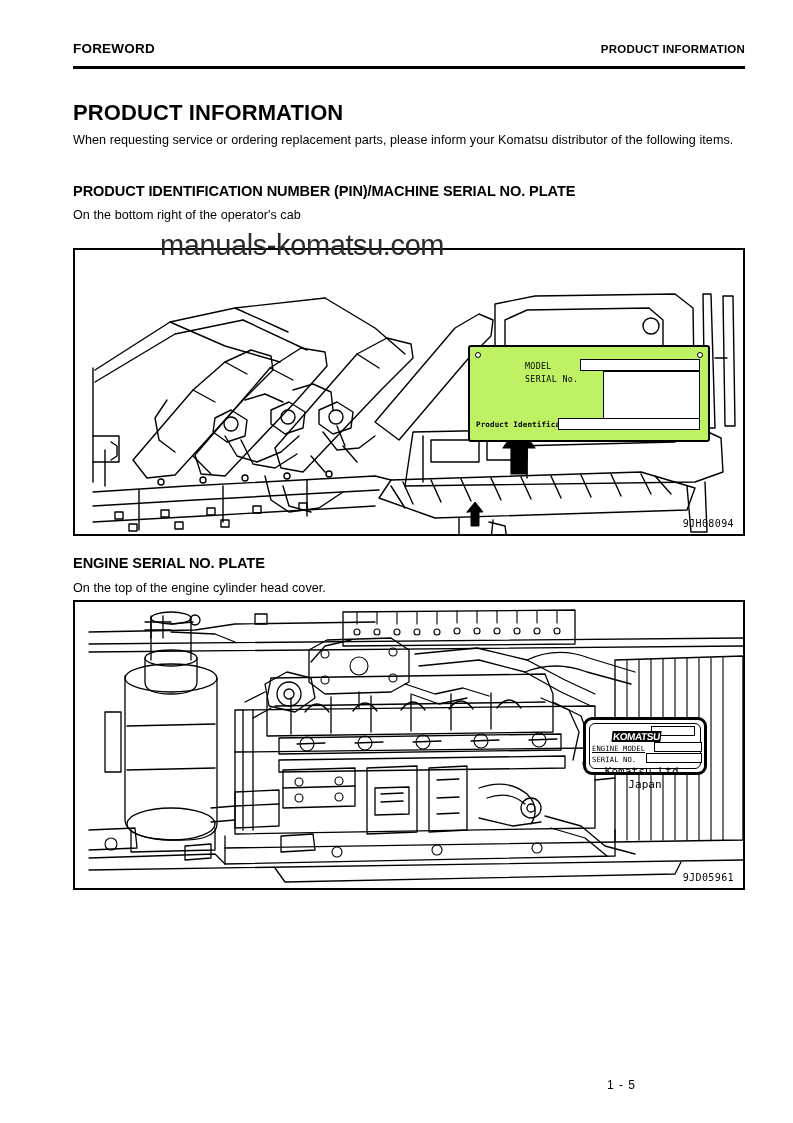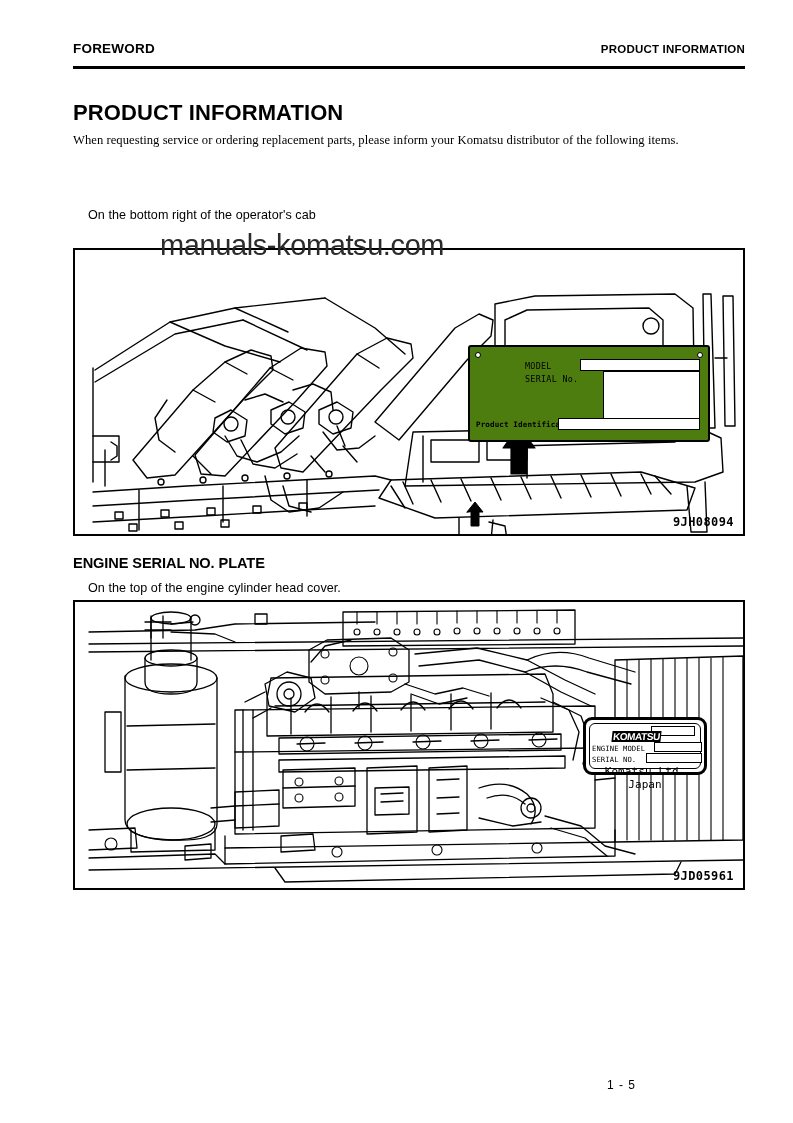--- a/index.html
+++ b/index.html
@@ -67,41 +67,39 @@
     letter-spacing: 0.1px;
   }
   .intro {
     position: absolute;
     left: 73px;
     top: 130px;
     width: 672px;
     font-size: 12.6px;
     line-height: 21px;
     letter-spacing: 0.05px;
-    font-family: Liberation Serif, serif;
   }
 
   .h2 {
     position: absolute;
     left: 73px;
     font-size: 14.6px;
     font-weight: bold;
     letter-spacing: -0.1px;
     white-space: nowrap;
   }
   .h2-pin  { top: 183px; }
   .h2-eng  { top: 555px; }
 
   .sub {
     position: absolute;
     left: 73px;
     font-size: 12.6px;
     line-height: 20px;
     letter-spacing: 0.05px;
-    margin-left: 15px;
   }
   .sub-pin1 { top: 205px; }
   .sub-pin2 { top: 223px; }
   .sub-eng  { top: 578px; }
 
   
   .watermark {
     position: absolute;
     left: 160px;
     top: 229px;
@@ -122,37 +120,37 @@
     overflow: hidden;
   }
   .figbox-1 { left: 73px; top: 248px; width: 672px; height: 288px; }
   .figbox-2 { left: 73px; top: 600px; width: 672px; height: 290px; }
 
   .figcode {
     position: absolute;
     right: 9px;
     bottom: 5px;
     font-family: "DejaVu Sans Mono", monospace;
-    font-size: 12px;
+    font-size: 10px;
     letter-spacing: 0.4px;
-    font-weight: bold;
+    font-weight: normal;
   }
 
   .fig-svg { position: absolute; left: 0; top: 0; }
 
   
   .nameplate {
     position: absolute;
     left: 393px;
     top: 95px;
     width: 242px;
     height: 97px;
     border: 2px solid #000;
     border-radius: 3px;
-    background: #4d7c0f;
+    background: #bef264;
     box-sizing: border-box;
   }
   .np-hole {
     position: absolute;
     width: 4px; height: 4px;
     border: 1px solid #000;
     border-radius: 50%;
     background: #fff;
   }
   .np-hole-l { left: 5px; top: 5px; }
@@ -223,21 +221,21 @@
     padding: 0 1px;
     transform: skewX(-6deg);
   }
   .eng-lbl {
     position: absolute;
     font-family: "DejaVu Sans Mono", monospace;
     font-size: 7.2px;
     letter-spacing: 0.1px;
     white-space: nowrap;
   }
-  .eng-model-lbl  { left: 6px; top: 24px; }
+  .eng-model-lbl  { left: 6px; top: 24px; text-decoration: underline; }
   .eng-serial-lbl { left: 6px; top: 35px; }
   .eng-foot {
     position: absolute;
     left: 0;
     right: 0;
     top: 45px;
     text-align: center;
     font-family: "DejaVu Sans Mono", monospace;
     font-size: 11px;
     letter-spacing: 0.1px;
@@ -268,20 +266,21 @@
 
   <div class="header">
     <span class="header-left">FOREWORD</span>
     <span class="header-right">PRODUCT INFORMATION</span>
   </div>
   <div class="header-rule"></div>
 
   <div class="h1">PRODUCT INFORMATION</div>
   <div class="intro">When requesting service or ordering replacement parts, please inform your Komatsu distributor of the following items.</div>
 
+  <div class="h2 h2-pin">PRODUCT IDENTIFICATION NUMBER (PIN)/MACHINE SERIAL NO. PLATE</div>
   <div class="sub sub-pin1">On the bottom right of the operator's cab</div>
 
   <div class="figbox figbox-1">
 
     <svg class="fig-svg" width="668" height="284" viewBox="0 0 668 284">
       <g fill="none" stroke="#000" stroke-width="1.4" stroke-linejoin="round" stroke-linecap="round">
 
         <path d="M20 120 L95 72 L160 58 L250 48"></path>
         <path d="M20 132 L100 84 L168 70"></path>
         <path d="M95 72 L150 96 L205 112"></path>

